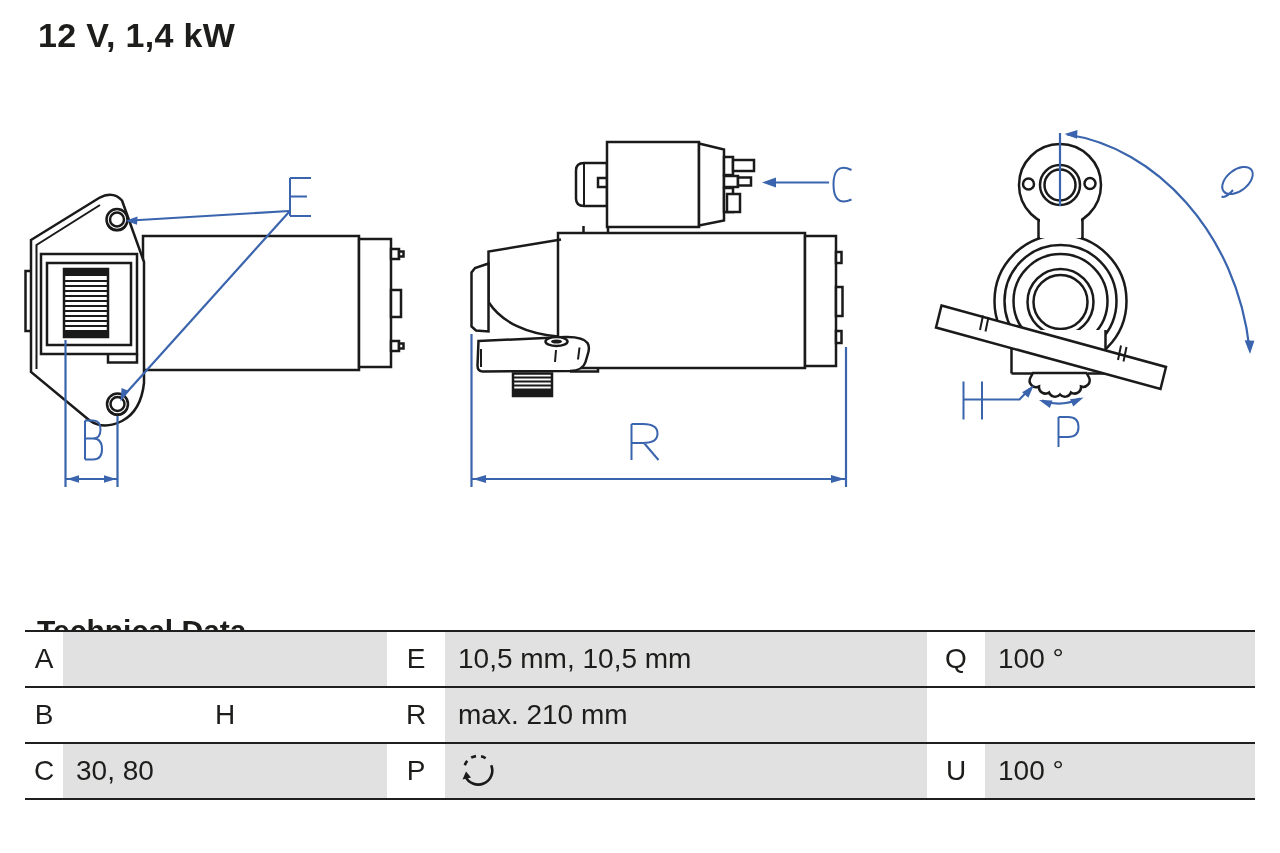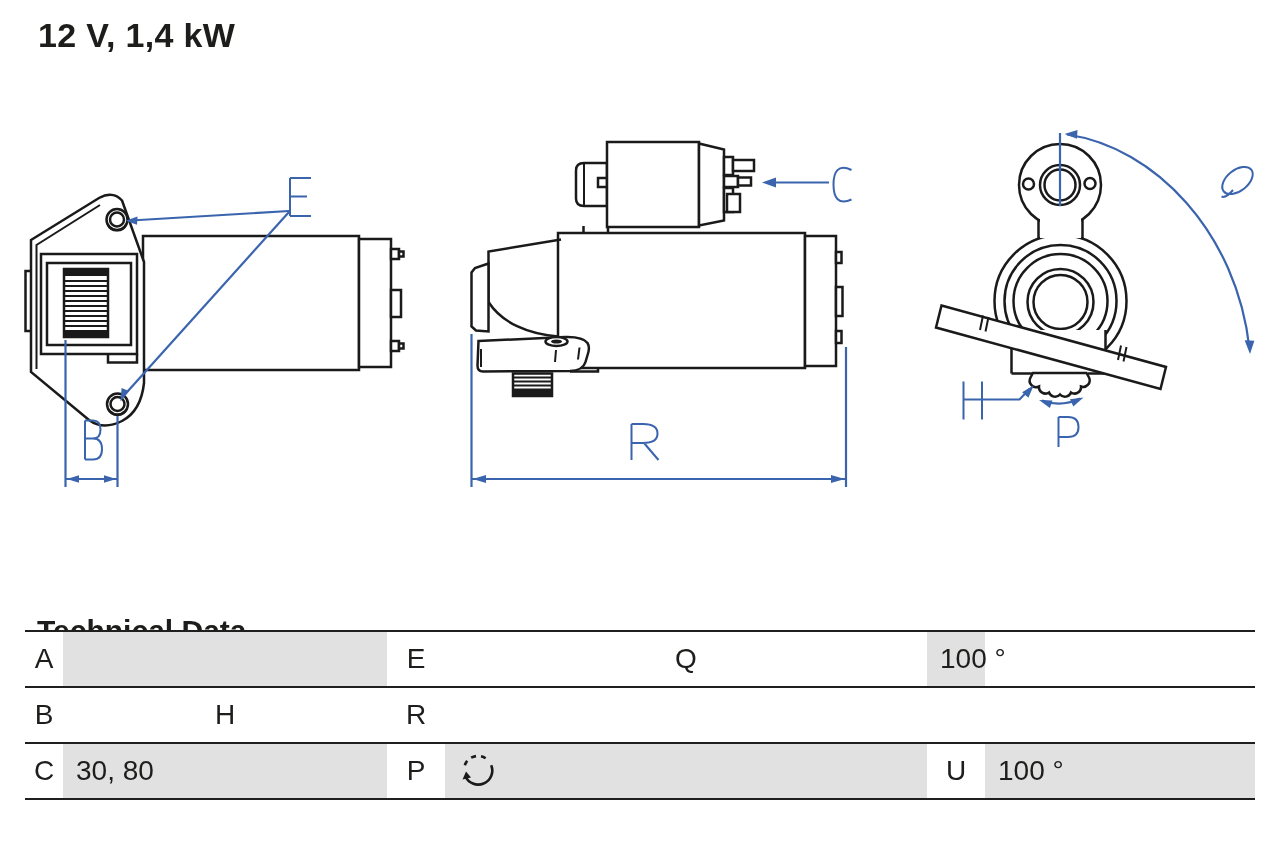--- a/index.html
+++ b/index.html
@@ -183,28 +183,30 @@
   </div>
 
   <div class="td-heading">Technical Data</div>
 
   <div class="table">
 
     <div class="row">
       <div class="lbl">A</div>
       <div class="val"></div>
       <div class="lbl">E</div>
+      <div class="val">10,5 mm, 10,5 mm</div>
       <div class="lbl">Q</div>
       <div class="val">100 °</div>
     </div>
 
     <div class="row">
       <div class="lbl">B</div>
       <div class="lbl">H</div>
       <div class="lbl">R</div>
+      <div class="val">max. 210 mm</div>
     </div>
 
     <div class="row">
       <div class="lbl">C</div>
       <div class="val">30, 80</div>
       <div class="lbl">P</div>
       <div class="val">
         <svg width="40" height="44" viewBox="0 0 40 44">
           <path d="M 33.2,16.2 A 14 14 0 0 1 7.3,26.9" fill="none" stroke="#1a1a1a" stroke-width="2.6"></path>
           <path d="M 6.8,16.2 A 14 14 0 0 1 28,9.5" fill="none" stroke="#1a1a1a" stroke-width="2.6" stroke-dasharray="5 5"></path>

